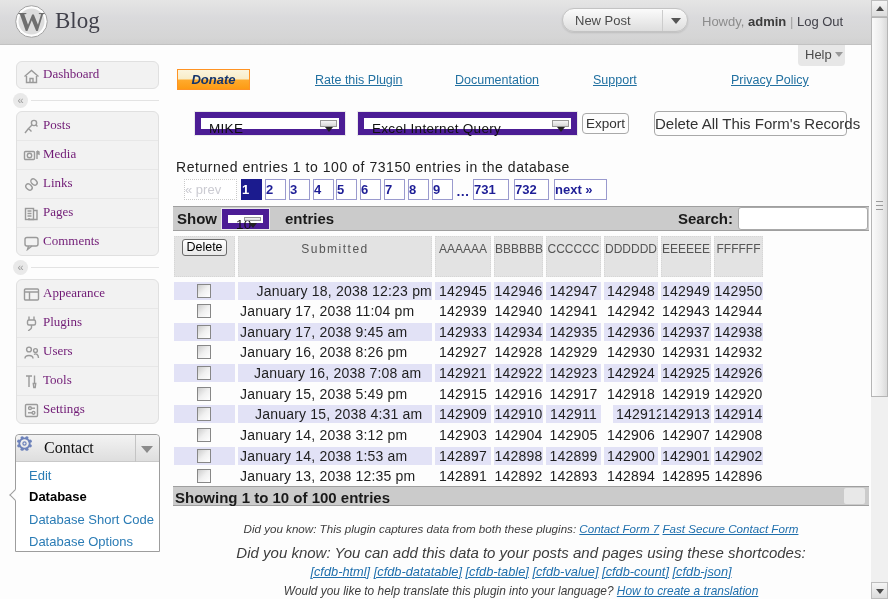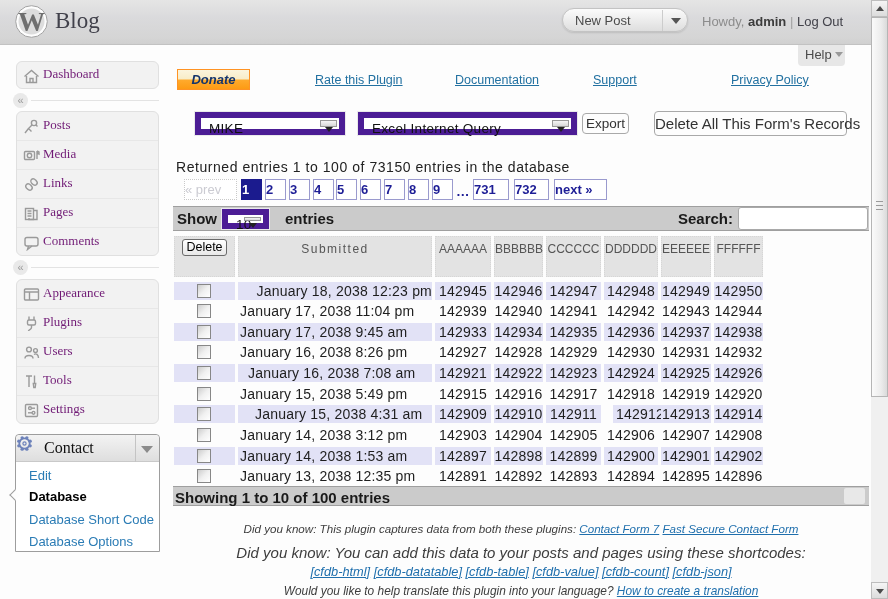--- a/index.html
+++ b/index.html
@@ -315,21 +315,21 @@
 <div class="cb" style="left:197px;top:345px"></div>
 <div class="cell" style="left:238px;top:343px;width:194px;height:18px;text-align:left;padding-left:2px;line-height:18px">January 16, 2038 8:26 pm</div>
 <div class="cell" style="left:435px;top:343px;width:56px;height:18px;line-height:18px">142927</div>
 <div class="cell" style="left:494px;top:343px;width:49px;height:18px;line-height:18px">142928</div>
 <div class="cell" style="left:546px;top:343px;width:55px;height:18px;line-height:18px">142929</div>
 <div class="cell" style="left:604px;top:343px;width:54px;height:18px;line-height:18px">142930</div>
 <div class="cell" style="left:661px;top:343px;width:50px;height:18px;line-height:18px">142931</div>
 <div class="cell" style="left:714px;top:343px;width:49px;height:18px;line-height:18px">142932</div>
 <div class="cell lav" style="left:174px;top:364px;width:61px;height:18px"></div>
 <div class="cb" style="left:197px;top:366px"></div>
-<div class="cell lav" style="left:238px;top:364px;width:194px;height:18px;text-align:left;padding-left:10px;line-height:18px">January 16, 2038 7:08 am</div>
+<div class="cell lav" style="left:238px;top:364px;width:194px;height:18px;text-align:left;padding-left:16px;line-height:18px">January 16, 2038 7:08 am</div>
 <div class="cell lav" style="left:435px;top:364px;width:56px;height:18px;line-height:18px">142921</div>
 <div class="cell lav" style="left:494px;top:364px;width:49px;height:18px;line-height:18px">142922</div>
 <div class="cell lav" style="left:546px;top:364px;width:55px;height:18px;line-height:18px">142923</div>
 <div class="cell lav" style="left:604px;top:364px;width:54px;height:18px;line-height:18px">142924</div>
 <div class="cell lav" style="left:661px;top:364px;width:50px;height:18px;line-height:18px">142925</div>
 <div class="cell lav" style="left:714px;top:364px;width:49px;height:18px;line-height:18px">142926</div>
 <div class="cell" style="left:174px;top:385px;width:61px;height:18px"></div>
 <div class="cb" style="left:197px;top:387px"></div>
 <div class="cell" style="left:238px;top:385px;width:194px;height:18px;text-align:left;padding-left:2px;line-height:18px">January 15, 2038 5:49 pm</div>
 <div class="cell" style="left:435px;top:385px;width:56px;height:18px;line-height:18px">142915</div>

